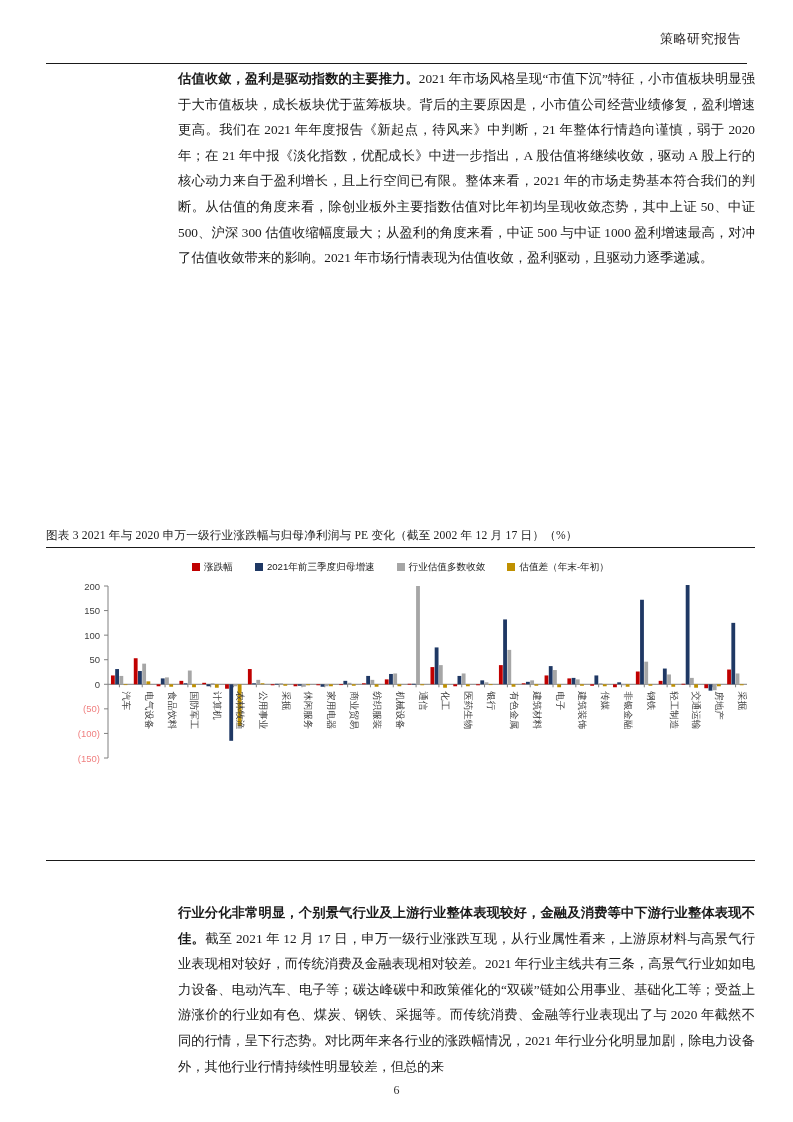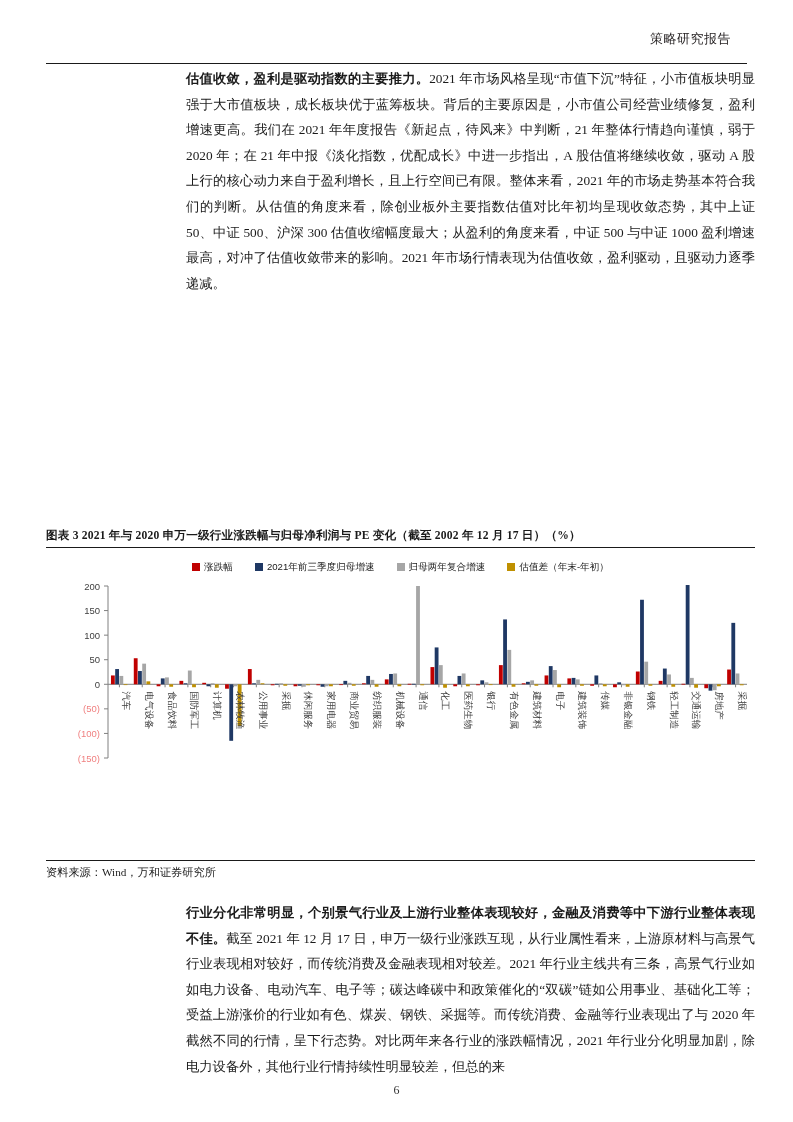--- a/index.html
+++ b/index.html
@@ -19,38 +19,38 @@
   
   .page-header {
     position: absolute;
     top: 30px;
     left: 46px;
     right: 46px;
     height: 34px;
   }
   .page-header .hdr-title {
     position: absolute;
-    right: 16px;
+    right: 6px;
     top: 0;
     font-size: 13px;
     letter-spacing: 0.5px;
     color: #231f20;
   }
   .page-header .hdr-rule {
     position: absolute;
     left: 0;
     right: 0;
     bottom: 0;
     border-bottom: 1.6px solid #1a1a1a;
   }
 
   
   .content {
     position: absolute;
-    left: 186px;
+    left: 178px;
     right: 38px;
     top: 66px;
   }
   p.para {
     margin: 0 0 0 0;
     font-size: 13.3px;
     line-height: 25.6px;
     text-align: justify;
     text-justify: inter-ideograph;
     text-indent: 0;
@@ -69,21 +69,21 @@
 
   
   .figure-block {
     position: absolute;
     left: 46px;
     right: 38px;
     top: 528px;
   }
   .fig-caption {
     font-size: 11.6px;
-    font-weight: bold;
+    font-weight: normal;
     color: #1a1a1a;
     padding-bottom: 4px;
     letter-spacing: 0.2px;
   }
   .fig-rule {
     border-bottom: 1.4px solid #1a1a1a;
     margin-bottom: 8px;
   }
   .fig-source {
     font-size: 11.2px;
@@ -150,21 +150,21 @@
         <div class="legend-item">
           <span class="legend-swatch" style="background: rgb(192, 0, 0);"></span>
           <span>涨跌幅</span>
         </div>
         <div class="legend-item">
           <span class="legend-swatch" style="background: rgb(31, 56, 100);"></span>
           <span>2021年前三季度归母增速</span>
         </div>
         <div class="legend-item">
           <span class="legend-swatch" style="background: rgb(166, 166, 166);"></span>
-          <span>归母两年复合增速</span>
+          <span>行业估值多数收敛</span>
         </div>
         <div class="legend-item">
           <span class="legend-swatch" style="background: rgb(191, 144, 0);"></span>
           <span>估值差（年末-年初）</span>
         </div>
       </div>
     <div class="plot-wrap">
       <svg class="chart-svg" id="chart-svg" width="709" height="272" viewBox="0 0 709 272">
           <line x1="62" y1="8" x2="62" y2="180" stroke="#808080" stroke-width="1"></line>
           <line x1="58" y1="8" x2="62" y2="8" stroke="#808080" stroke-width="1"></line>
@@ -350,20 +350,19 @@
           <rect x="681.15" y="91.54" width="3.82" height="14.74" fill="#C00000"></rect>
           <rect x="685.37" y="44.86" width="3.82" height="61.43" fill="#1F3864"></rect>
           <rect x="689.59" y="95.47" width="3.82" height="10.81" fill="#A6A6A6"></rect>
           <rect x="693.81" y="106.29" width="3.82" height="0.98" fill="#BF9000"></rect>
           <text x="0" y="0" transform="translate(693.09,113.29) rotate(90)" font-size="9.5" font-family="&quot;Liberation Sans&quot;, sans-serif" fill="#404040" text-anchor="start">采掘</text>
         </svg>
     </div>
   </div>
 
   <div class="fig-rule-bottom"></div>
-  <div class="fig-source">资料来源：Wind，万和证券研究所</div>
 </div>
 
 <div class="content" style="top: 900px;">
   <p class="para"><b>行业分化非常明显，个别景气行业及上游行业整体表现较好，金融及消费等中下游行业整体表现不佳。</b><span>截至 2021 年 12 月 17 日，申万一级行业涨跌互现，从行业属性看来，上游原材料与高景气行业表现相对较好，而传统消费及金融表现相对较差。2021 年行业主线共有三条，高景气行业如如电力设备、电动汽车、电子等；碳达峰碳中和政策催化的“双碳”链如公用事业、基础化工等；受益上游涨价的行业如有色、煤炭、钢铁、采掘等。而传统消费、金融等行业表现出了与 2020 年截然不同的行情，呈下行态势。对比两年来各行业的涨跌幅情况，2021 年行业分化明显加剧，除电力设备外，其他行业行情持续性明显较差，但总的来</span></p>
 </div>
 
 <div class="footer-pagenum">6</div>
 
 </body></html>

